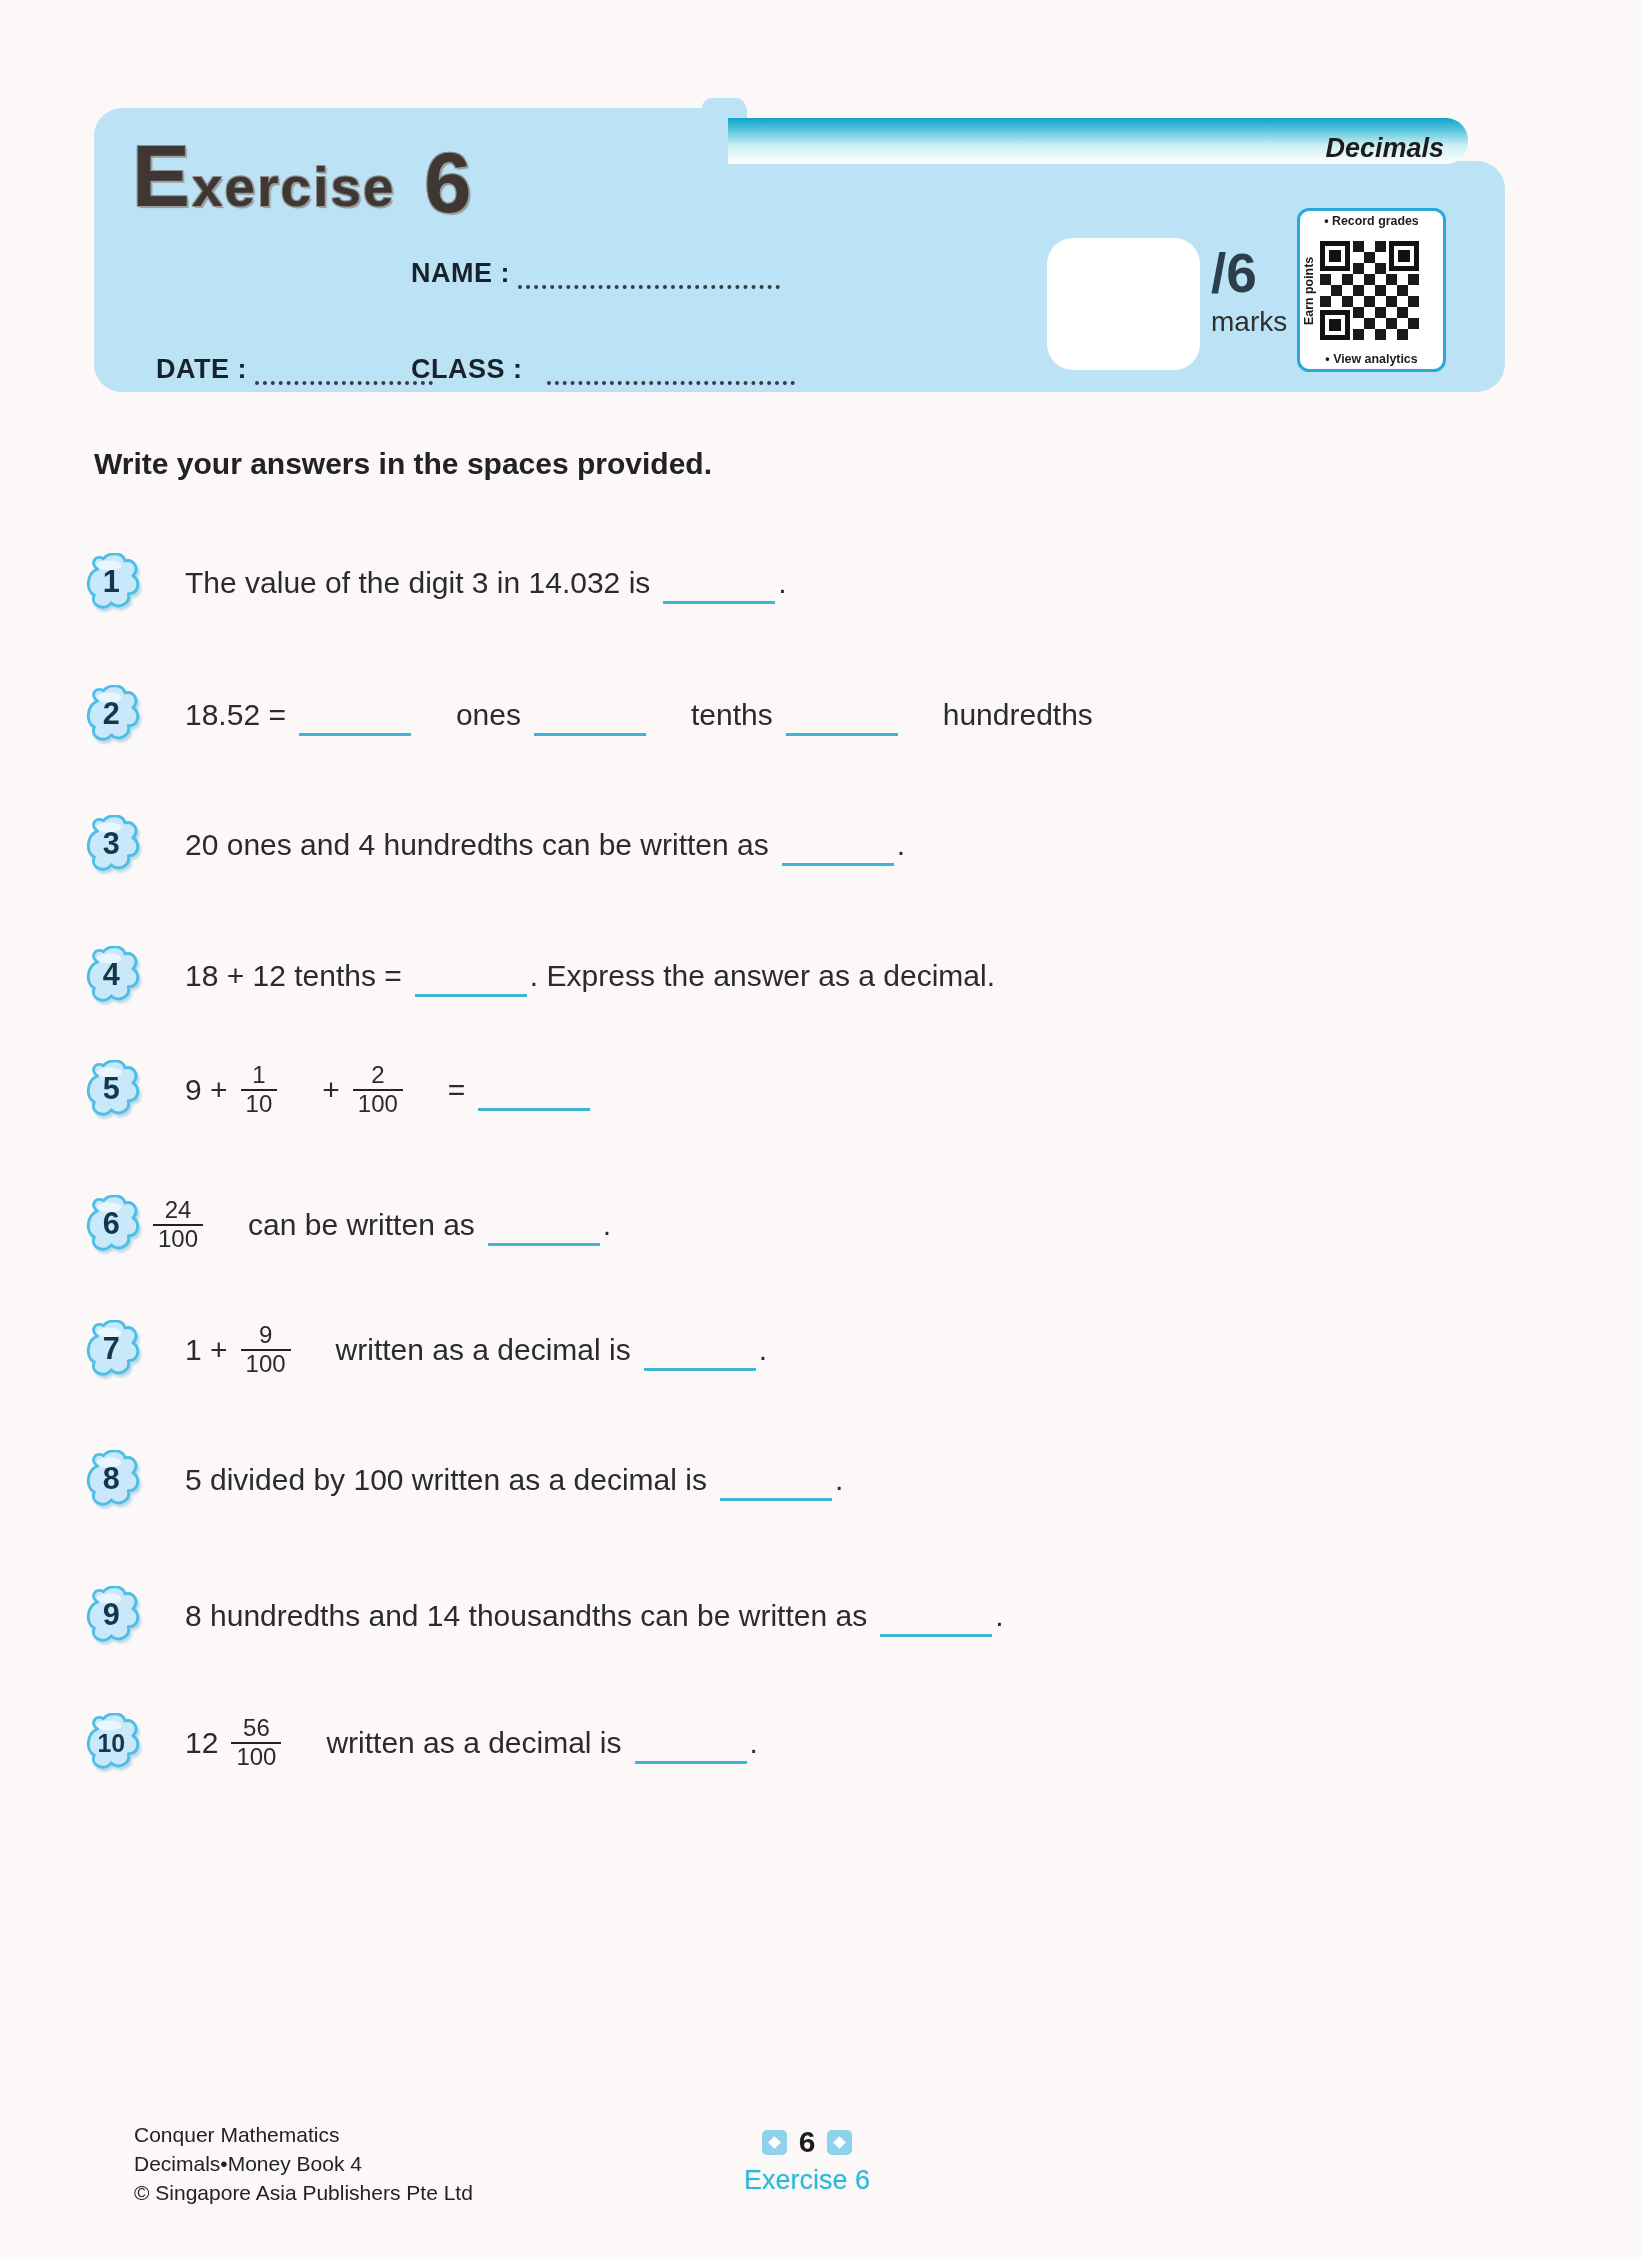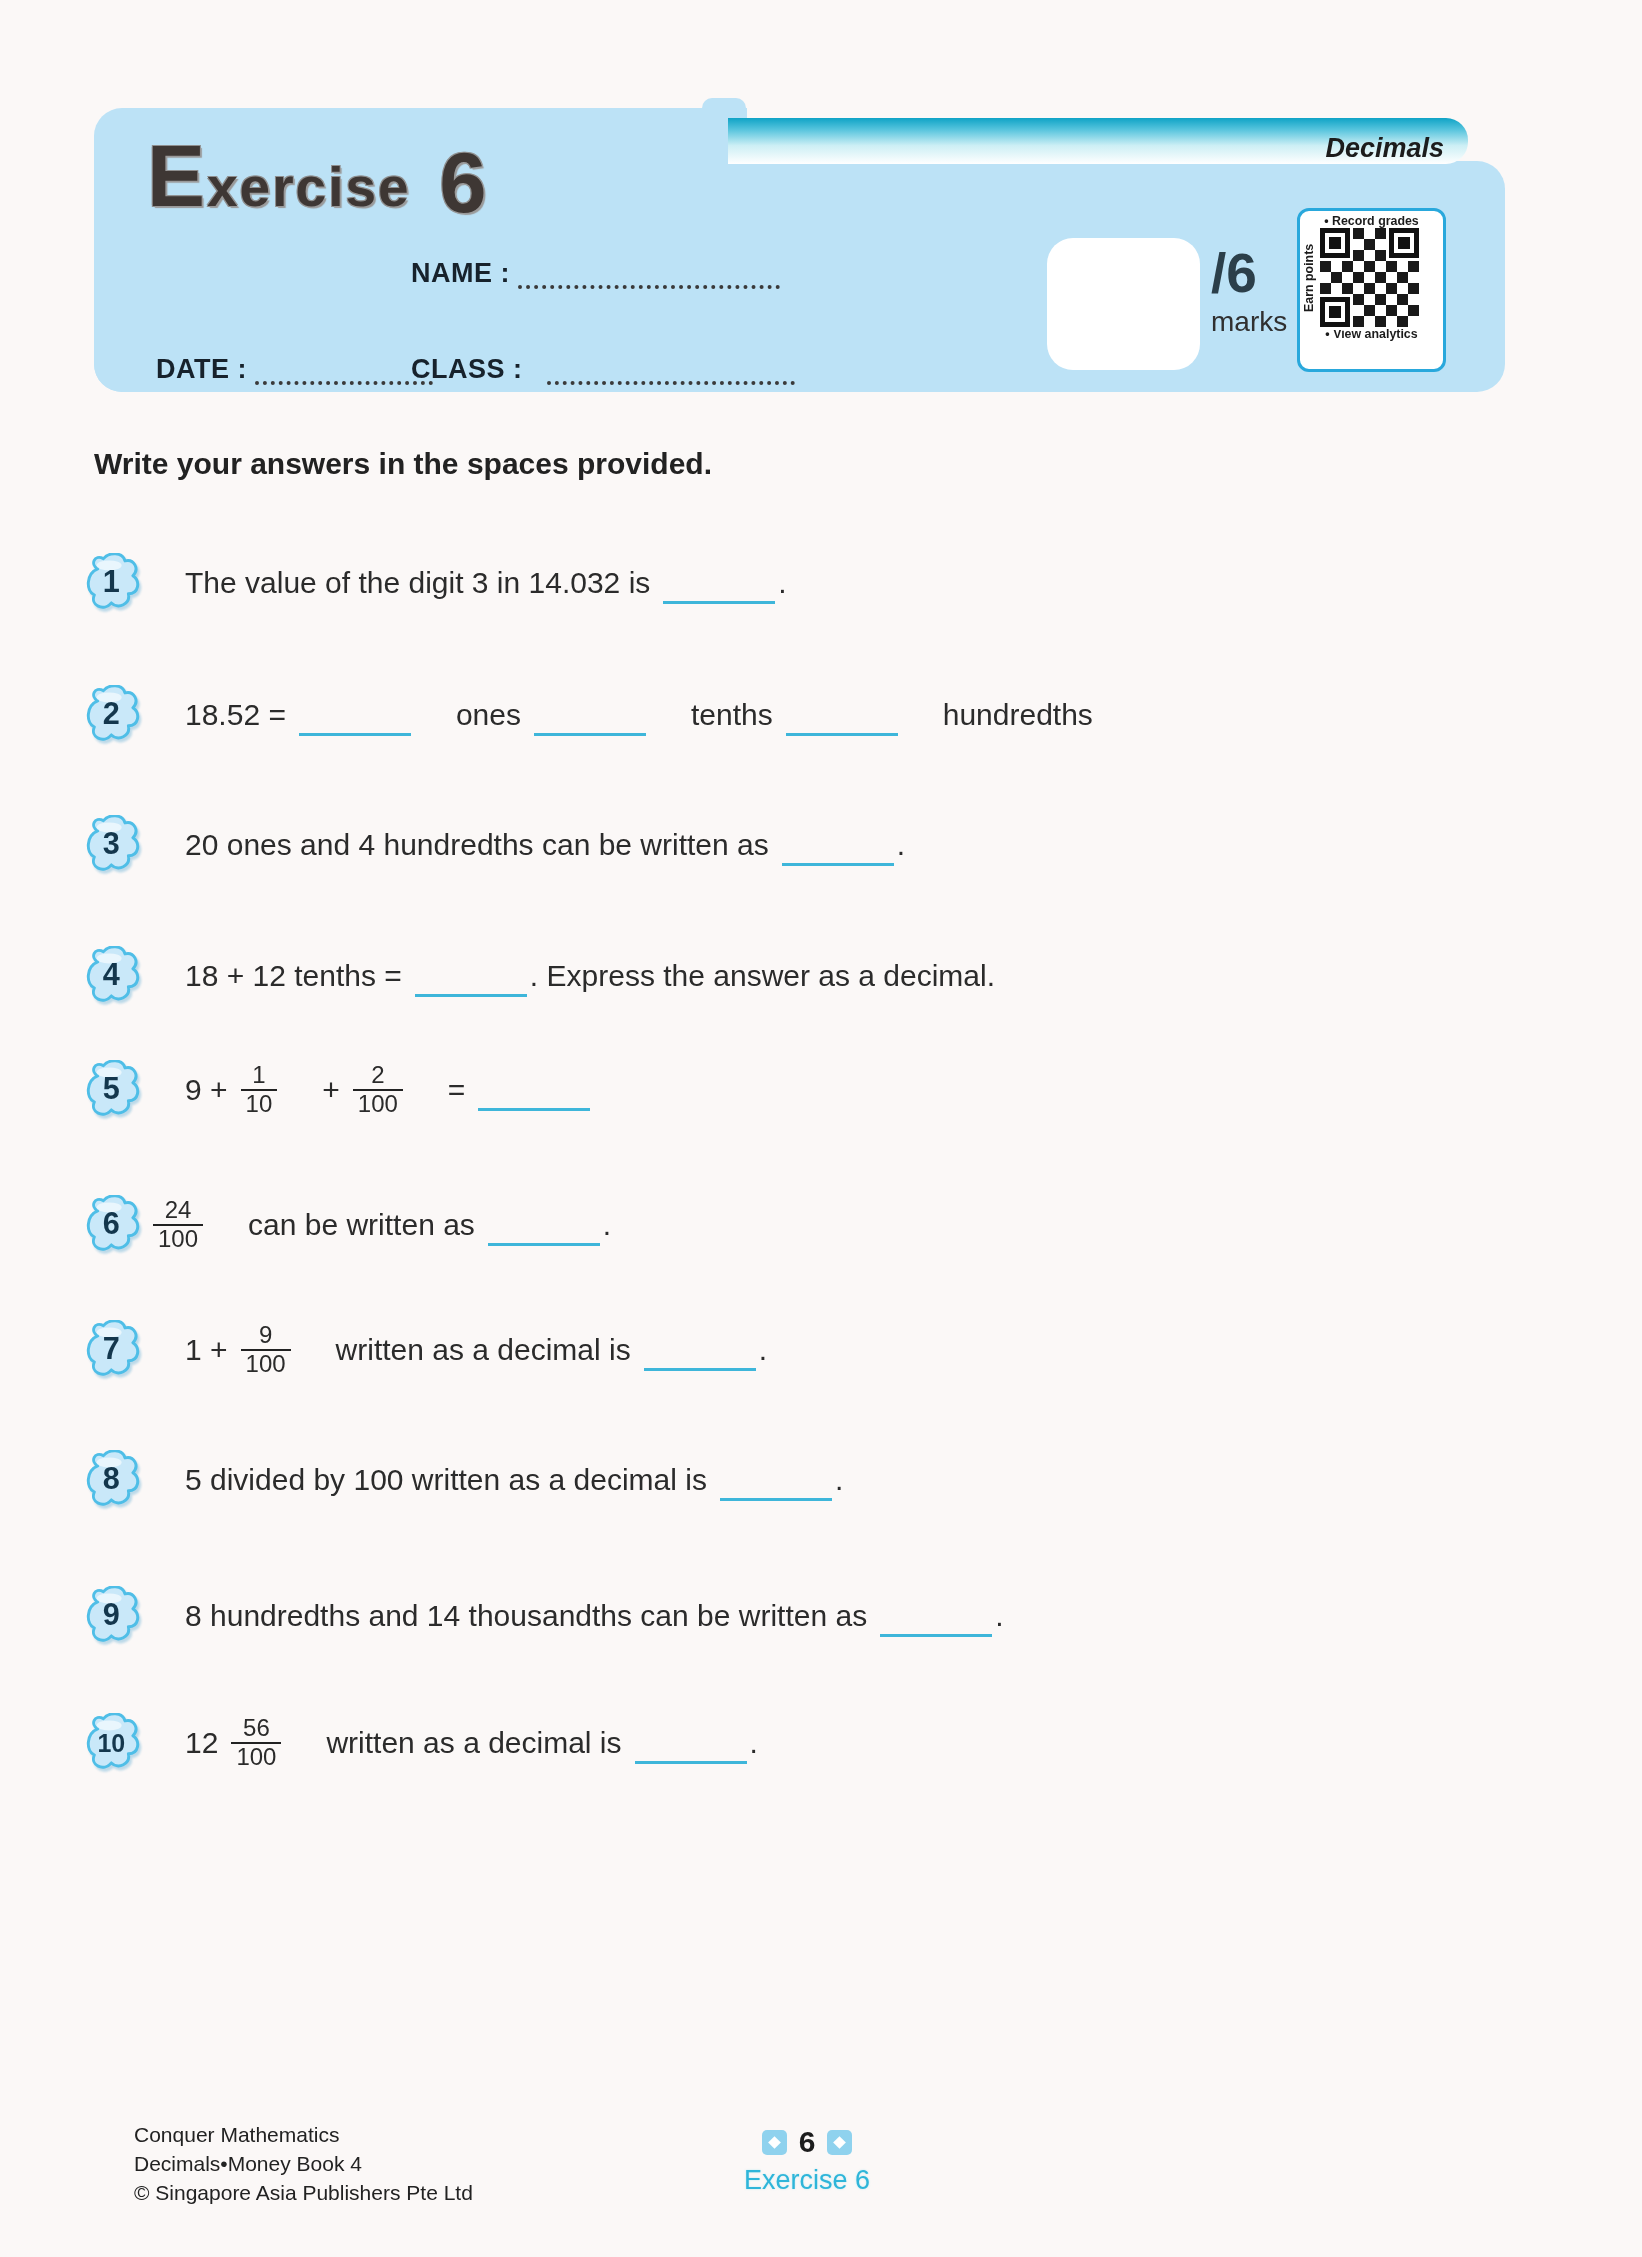--- a/index.html
+++ b/index.html
@@ -14,39 +14,39 @@
   .hdr-blue-main{position:absolute;left:0;top:53px;width:1411px;height:231px;background:#BCE2F6;border-radius:0 28px 28px 28px;}
   .tab-strip{
     position:absolute;left:634px;top:10px;width:740px;height:46px;
     background:linear-gradient(to bottom,#0FA3C6 0%,#56C4DD 25%,#CDEFF5 60%,#ffffff 100%);
     border-radius:0 22px 22px 0;display:flex;align-items:flex-end;justify-content:flex-end;
     padding-right:24px;box-sizing:border-box;
   }
   .tab-label{font-size:27px;font-weight:bold;font-style:italic;color:#1c1c1c;padding-top:10px;}
   .hdr-title{position:absolute;left:38px;top:18px;letter-spacing:2px;
     color:#3E3734;text-shadow:2px 2px 1px #9a9a9a,-1px -1px 0 #8f8f8f,1px -1px 0 #8f8f8f,-1px 1px 0 #8f8f8f;}
-  .title-word{display:inline-block;font-size:55px;font-weight:800;margin-left:15px;}
+  .title-word{display:inline-block;font-size:55px;font-weight:800;}
   .title-word::first-letter{font-size:87px;}
   .title-num{display:inline-block;font-size:85px;font-weight:800;margin-left:22px;vertical-align:-6px;}
   .field-label{font-weight:bold;font-size:27px;color:#17222c;letter-spacing:0.5px;}
   .dotline{display:inline-block;border-bottom:4px dotted #3a3a3a;height:22px;margin-left:8px;}
   .name-row{position:absolute;left:317px;top:150px;display:flex;align-items:flex-end;}
   .name-row .dotline{width:262px;}
   .date-row{position:absolute;left:50px;top:246px;display:flex;align-items:flex-end;margin-left:12px;}
   .date-row .dotline{width:178px;}
   .class-row{position:absolute;left:317px;top:246px;display:flex;align-items:flex-end;gap:16px;}
   .class-row .dotline{width:248px;}
   .marks-box{position:absolute;left:953px;top:130px;width:153px;height:132px;background:#fff;border-radius:26px;}
   .marks-value{position:absolute;left:1117px;top:133px;font-size:55px;font-weight:600;color:#2B3F4A;}
   .marks-unit{position:absolute;left:1117px;top:198px;font-size:28px;color:#303030;}
   
   .qr-box{
     position:absolute;left:1203px;top:100px;width:149px;height:164px;background:#fff;
     border:3px solid #29A8DC;border-radius:12px;box-sizing:border-box;
-    display:flex;flex-direction:column;align-items:center;justify-content:flex-start;padding:3px 2px;
+    display:flex;flex-direction:column;align-items:center;justify-content:space-between;padding:3px 2px;
   }
   .qr-caption{font-size:12.4px;font-weight:bold;color:#1c1c1c;white-space:nowrap;}
   .qr-mid{display:flex;align-items:center;width:100%;}
   .qr-side-label{
     writing-mode:vertical-rl;transform:rotate(180deg);
     font-size:12.4px;font-weight:bold;color:#1c1c1c;height:99px;text-align:center;width:18px;
   }
   .qr-pattern{
     position:relative;width:99px;height:99px;
     background:repeating-conic-gradient(#191919 0% 25%,#ffffff 0% 50%);

